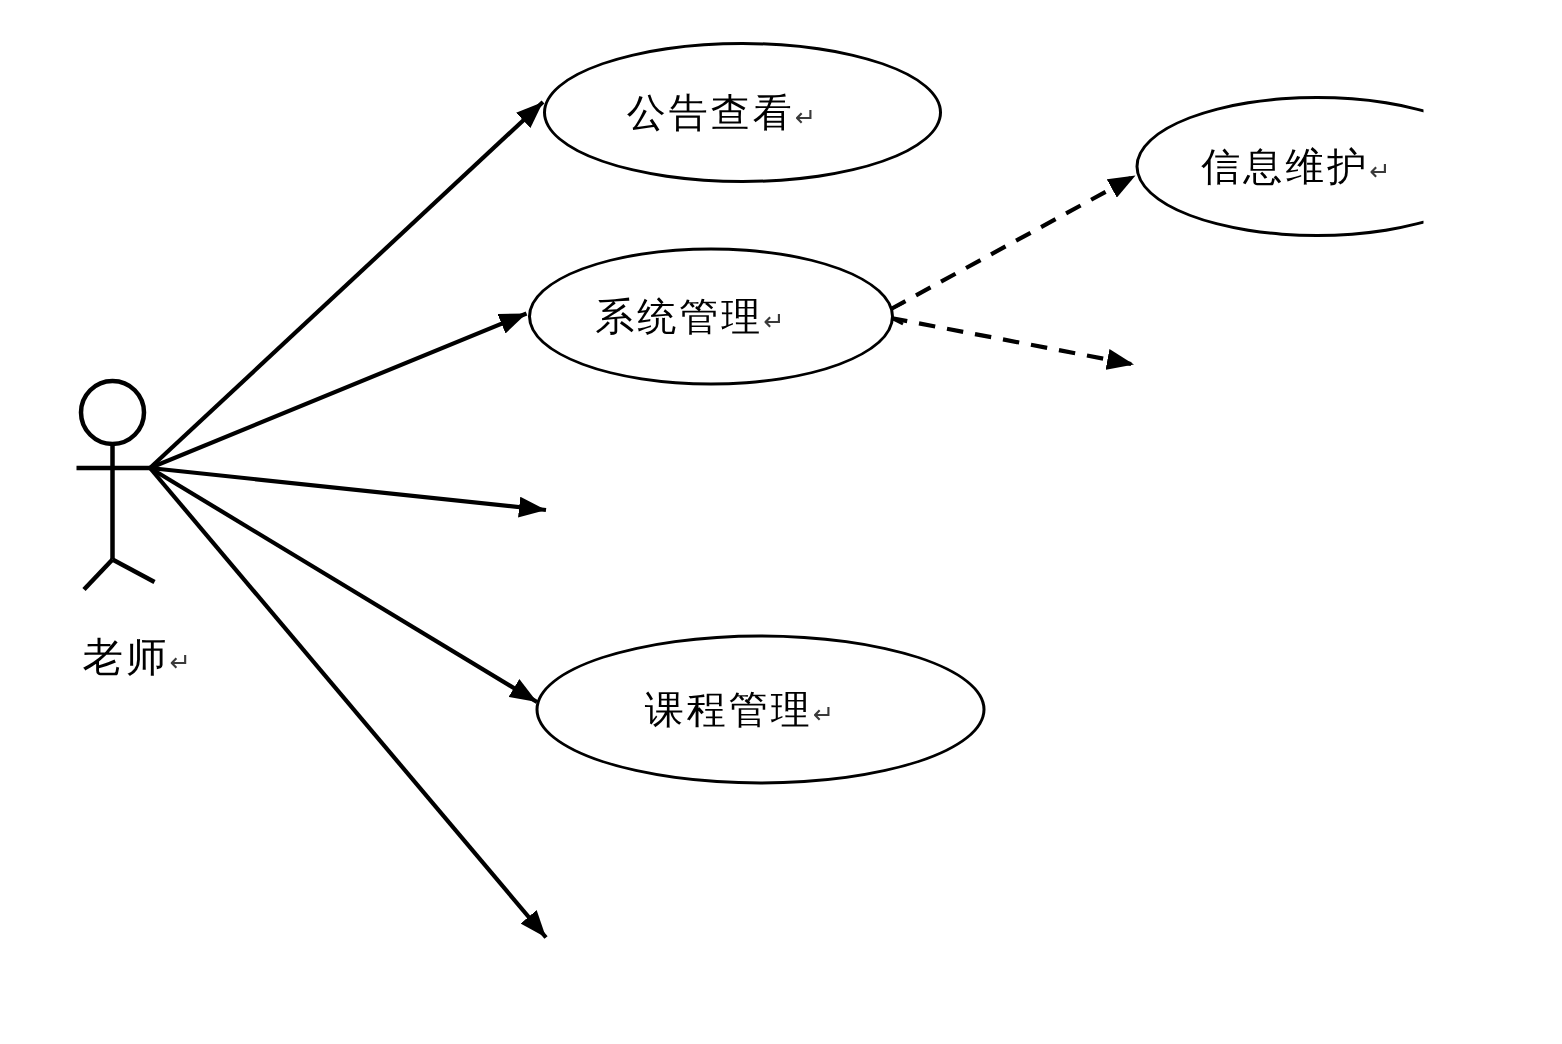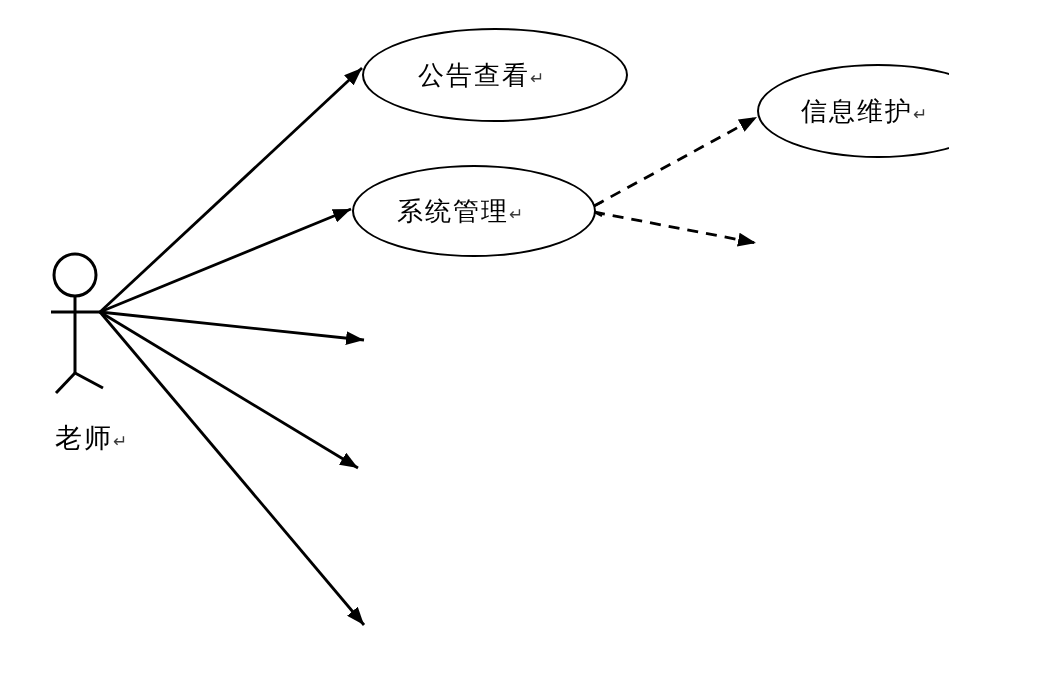--- a/index.html
+++ b/index.html
@@ -117,19 +117,22 @@
   <div class="use-case" id="uc-system-management">
     <span class="label"><span>系统管理</span><span class="return-mark">↵</span></span>
   </div>
 
   <div class="use-case" id="uc-info-maintenance">
     <span class="label"><span>信息维护</span><span class="return-mark">↵</span></span>
   </div>
 
 
 
+  <div class="use-case" id="uc-course-management">
+    <span class="label"><span>课程管理</span><span class="return-mark">↵</span></span>
+  </div>
 
 
   <div class="actor-label"><span>老师</span><span class="return-mark">↵</span></div>
 
   <div class="page-return-mark">↵</div>
 
 </div>
 
 </body></html>

